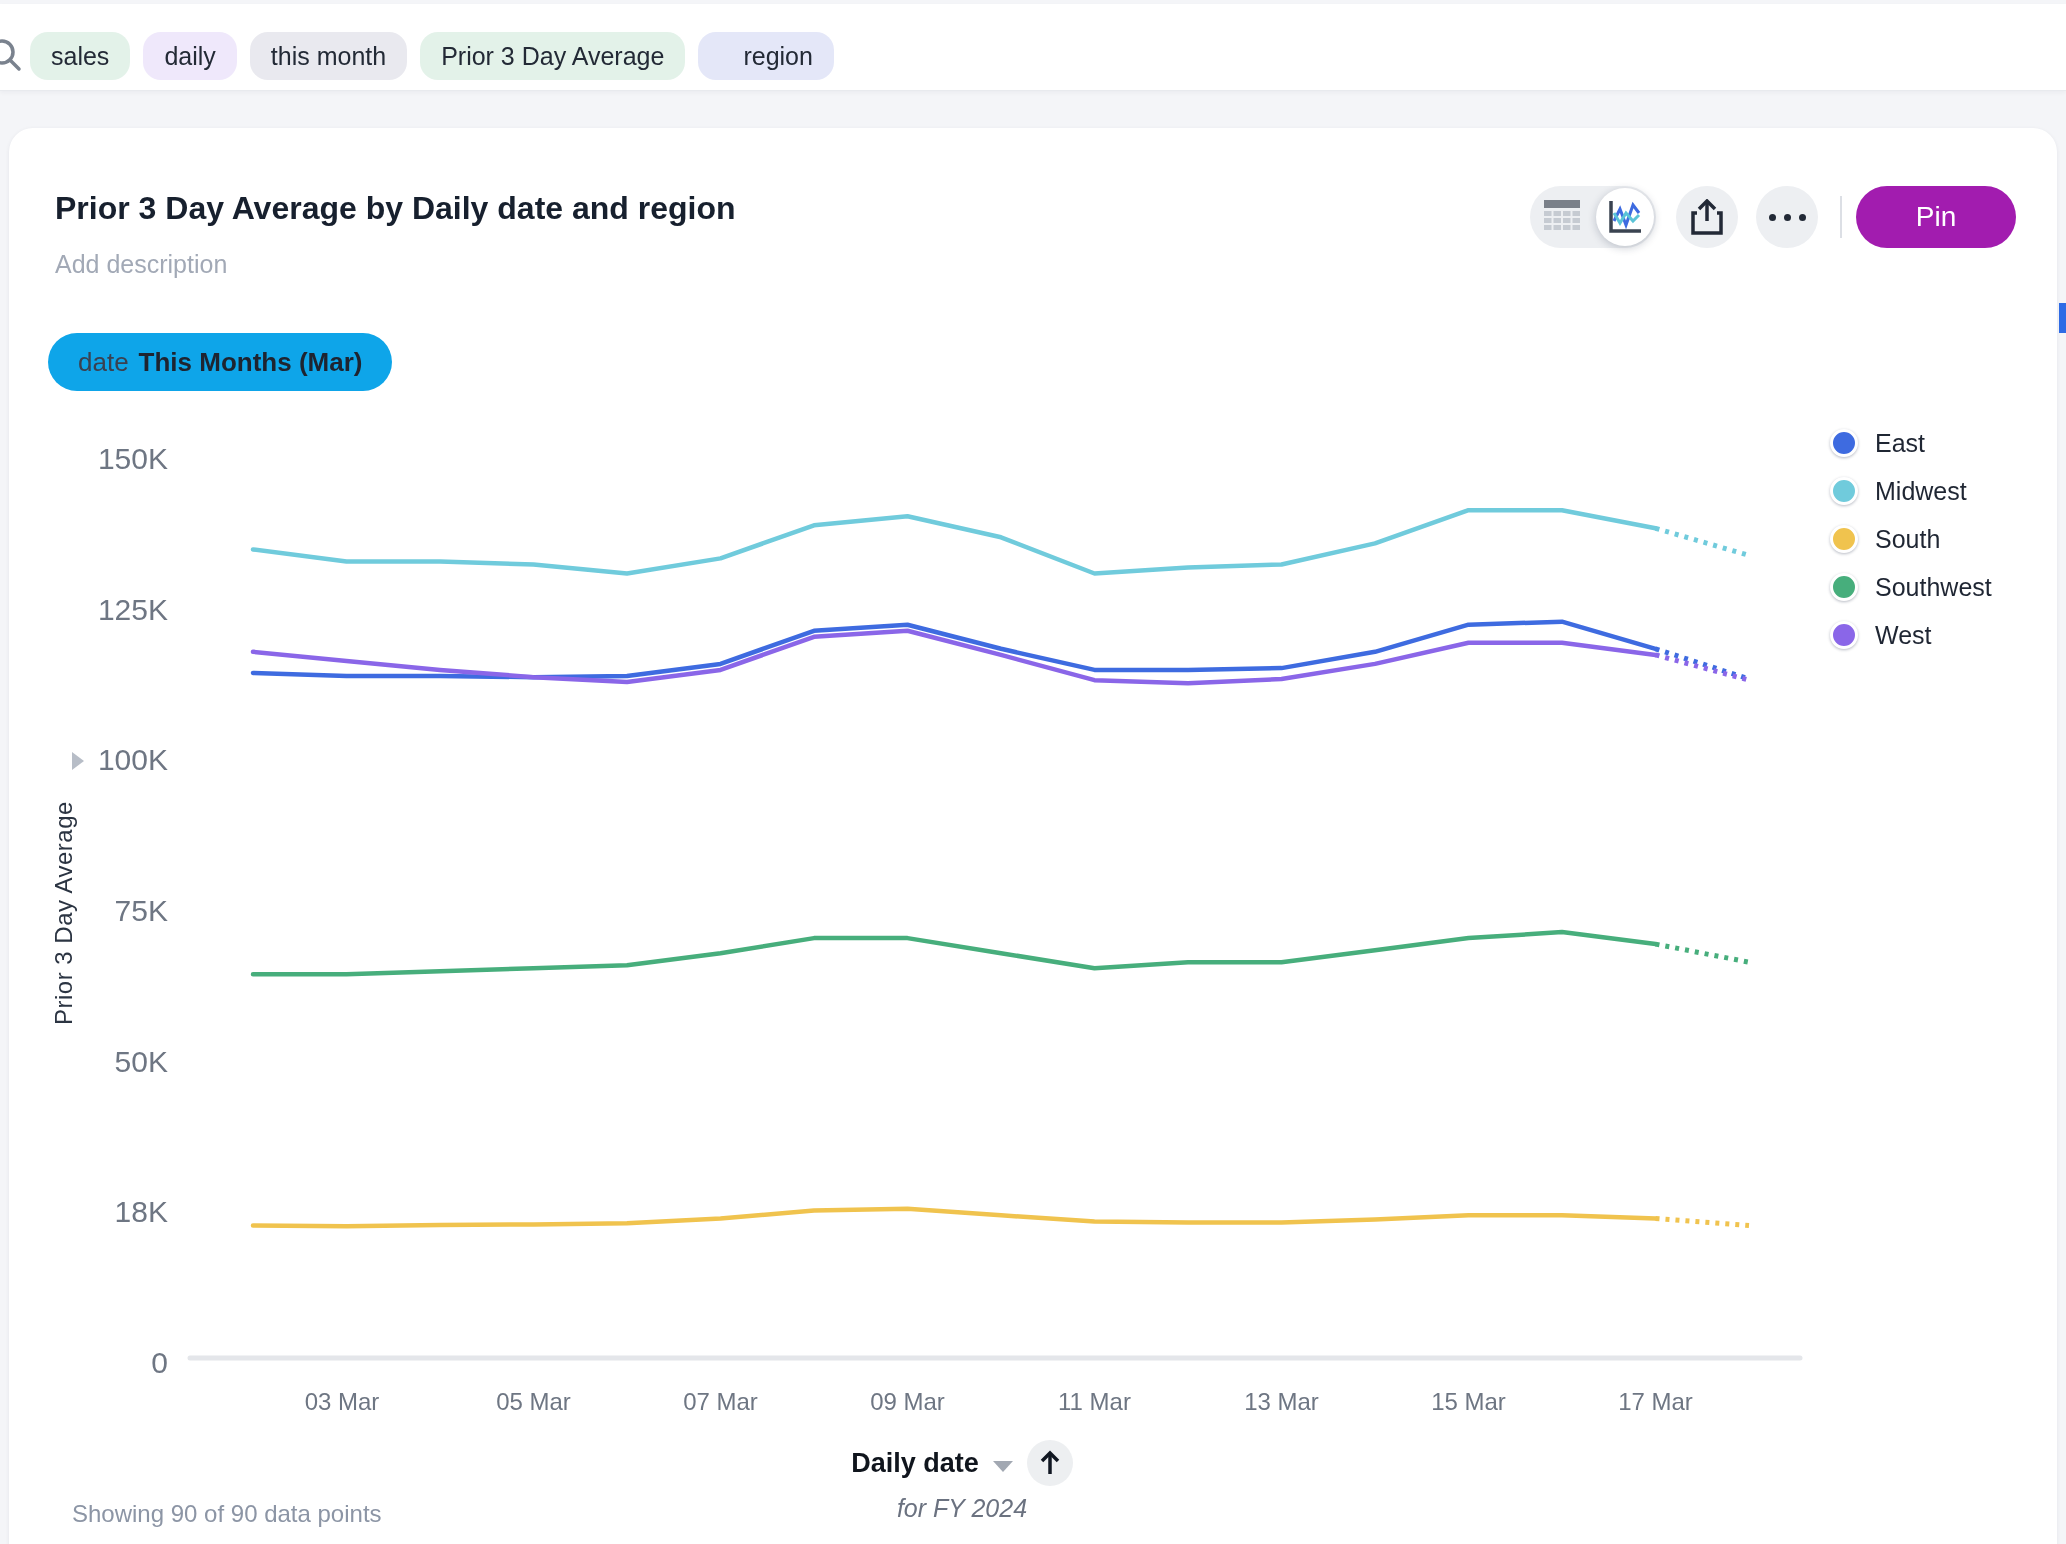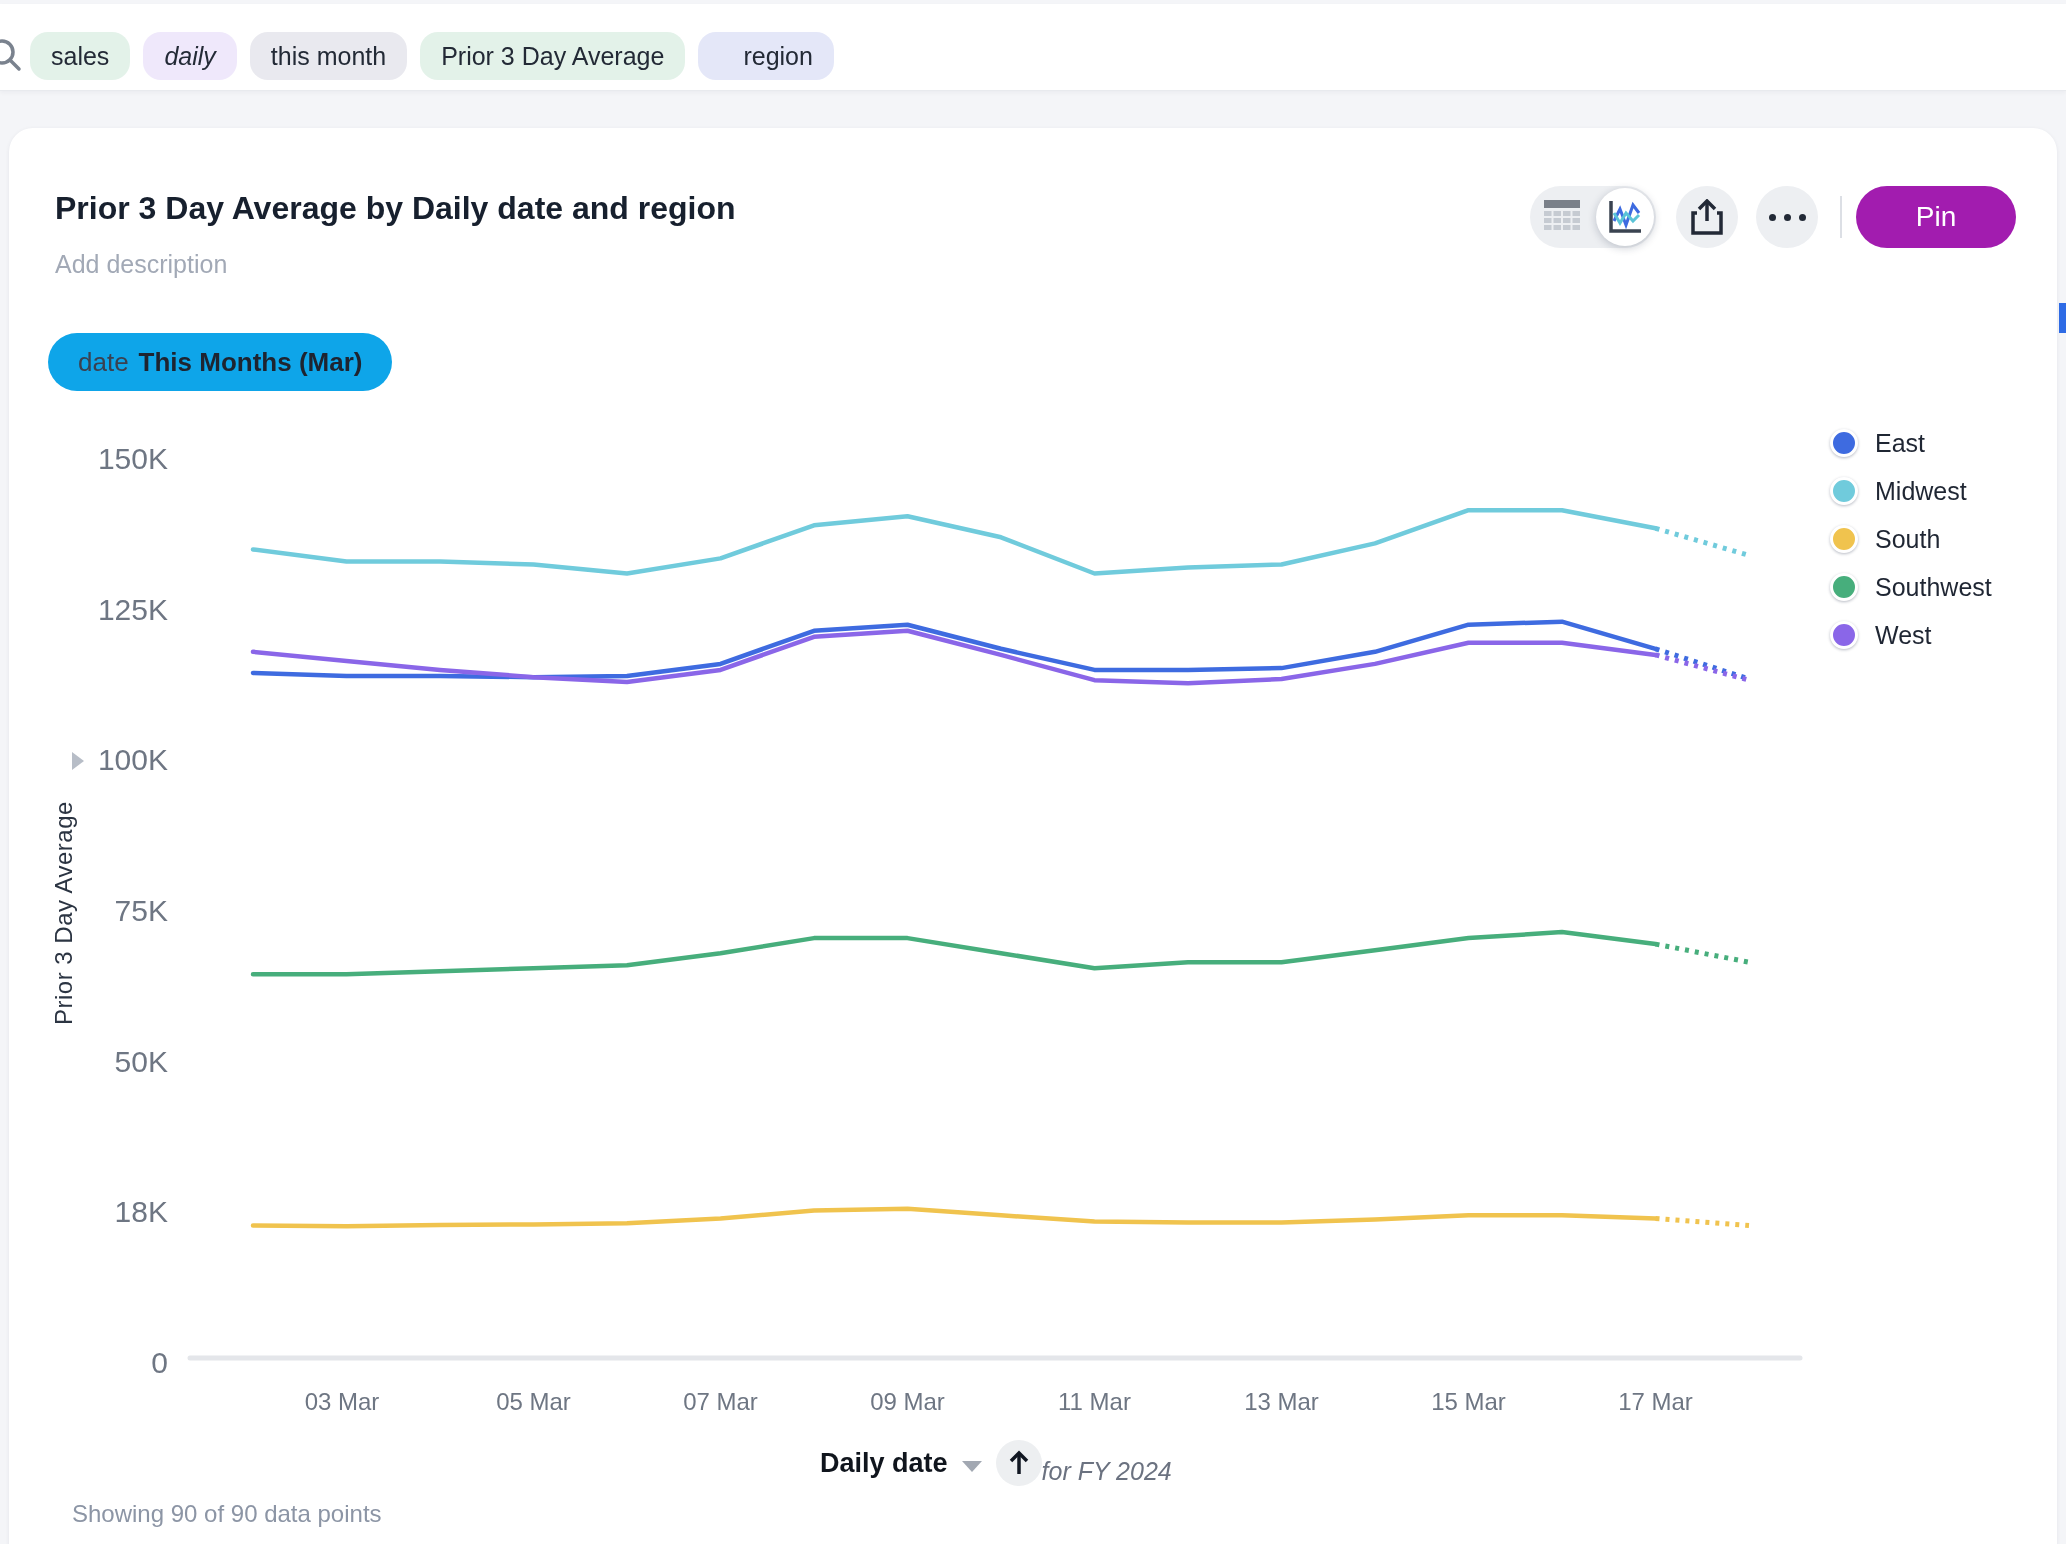--- a/index.html
+++ b/index.html
@@ -48,22 +48,22 @@
                 border-top:9px solid transparent;border-bottom:9px solid transparent;
                 border-left:12px solid #B7BDC7;}
   #chart-svg{position:absolute;left:140px;top:420px;}
   
   .legend{position:absolute;left:1830px;top:419px;}
   .legend-item{display:flex;align-items:center;height:48px;gap:17px;cursor:pointer;}
   .legend-dot{width:22px;height:22px;border-radius:50%;border:3px solid #fff;
               box-shadow:0 1px 3px rgba(20,30,60,.3);flex:0 0 auto;}
   .legend-label{font-size:25px;color:#1F2633;font-weight:500;}
   
-  .xcontrol{position:absolute;left:820px;top:1440px;width:380px;display:flex;
-            flex-direction:row;align-items:flex-end;}
+  .xcontrol{position:absolute;left:772px;top:1440px;width:380px;display:flex;
+            flex-direction:column;align-items:center;}
   .xcontrol-row{display:flex;align-items:center;gap:14px;}
   .xcontrol-label{font-size:27px;font-weight:700;color:#10151D;}
   .caret-down{width:0;height:0;border-left:10px solid transparent;border-right:10px solid transparent;
               border-top:11px solid #A2A8B2;margin-top:6px;cursor:pointer;}
   .drill-btn{width:46px;height:46px;border-radius:50%;background:#EDEFF1;display:flex;
              align-items:center;justify-content:center;cursor:pointer;}
   .xcontrol-sub{font-size:25px;font-style:italic;color:#6B7280;margin-top:8px;}
   .footnote{position:absolute;left:72px;top:1500px;font-size:24px;color:#8C95A5;}
   .scroll-ind{position:absolute;left:2059px;top:303px;width:7px;height:30px;background:#2E6BE5;}
 </style>
@@ -72,21 +72,21 @@
 
 <div id="app">
 
   <div class="topbar">
     <svg class="search-glyph" width="40" height="40" viewBox="0 0 40 40">
       <circle cx="18" cy="16" r="11" fill="none" stroke="#7A828E" stroke-width="3.5"></circle>
       <line x1="26" y1="24" x2="35" y2="33" stroke="#7A828E" stroke-width="3.5" stroke-linecap="round"></line>
     </svg>
     <div class="token-row">
         <div class="token" style="background: rgb(227, 242, 233);">sales</div>
-        <div class="token" style="background: rgb(239, 232, 251); font-style: italic;">daily</div>
+        <div class="token" style="background: rgb(239, 232, 251);">daily</div>
         <div class="token" style="background: rgb(233, 233, 239);">this month</div>
         <div class="token" style="background: rgb(227, 242, 233);">Prior 3 Day Average</div>
         <div class="token" style="background: rgb(228, 231, 248); padding-left: 45px;">region</div>
       </div>
   </div>
 
   <div class="card"></div>
 
   <div class="page-title">Prior 3 Day Average by Daily date and region</div>
   <div class="page-desc">Add description</div>

